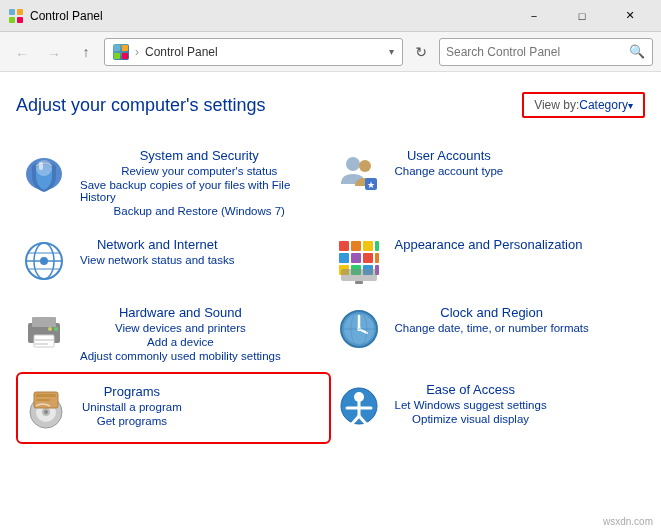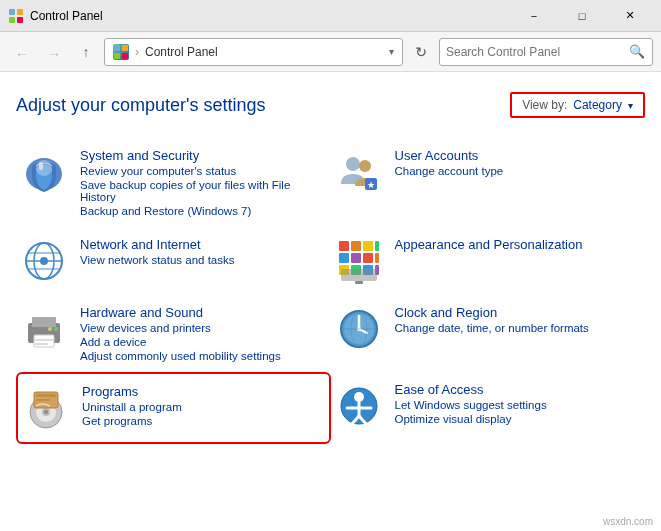--- a/index.html
+++ b/index.html
@@ -123,21 +123,20 @@
 
     .page-title {
       font-size: 18px;
       color: #003399;
       font-weight: 400;
     }
 
     .view-by-box {
       display: flex;
       align-items: center;
-      gap: 6px;
       border: 2px solid #e00;
       padding: 4px 10px;
       border-radius: 2px;
       cursor: pointer;
       font-size: 12px;
     }
     .view-by-label { color: #555; }
     .view-by-value { color: #003399; font-weight: 500; }
     .view-by-arrow { color: #003399; font-size: 10px; }
 
@@ -162,21 +161,21 @@
 
     .category-icon {
       width: 48px;
       height: 48px;
       flex-shrink: 0;
       display: flex;
       align-items: center;
       justify-content: center;
     }
 
-    .category-text { display: flex; flex-direction: column; gap: 2px; }
+    .category-text { display: flex; flex-direction: column; gap: 2px; align-items: center; }
     .category-title {
       color: #003399;
       font-size: 13px;
       font-weight: 500;
       text-decoration: none;
     }
     .category-link {
       color: #003399;
       font-size: 11.5px;
       cursor: pointer;

